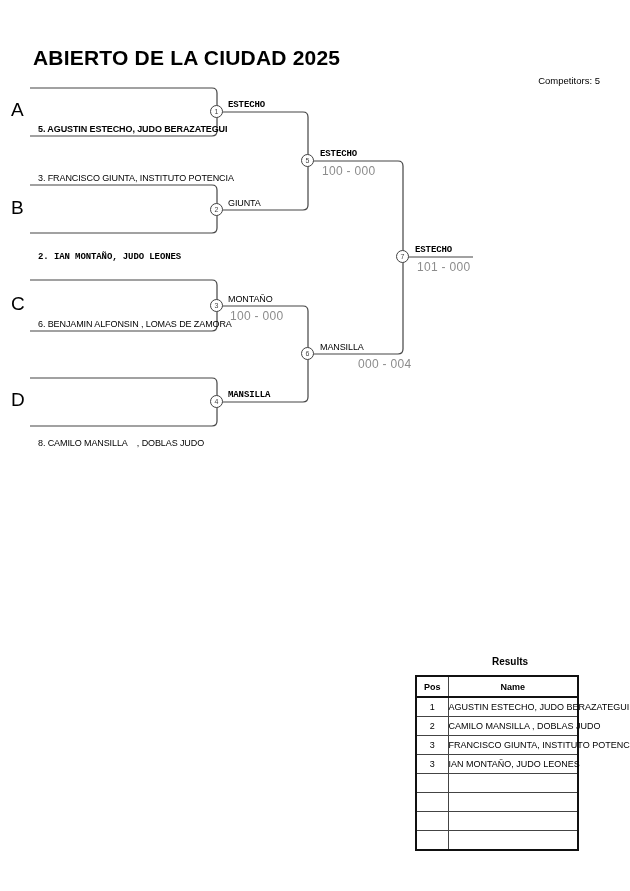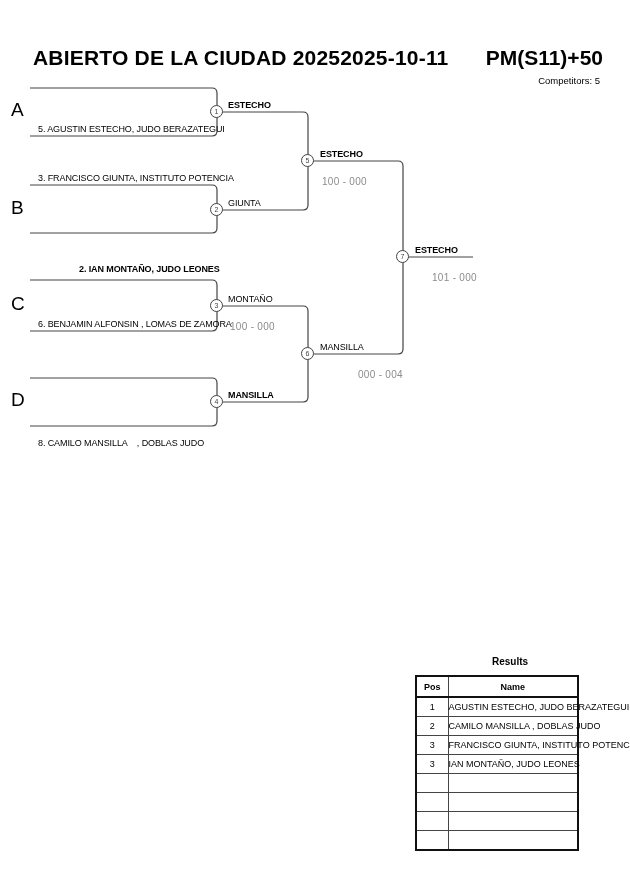--- a/index.html
+++ b/index.html
@@ -16,22 +16,22 @@
 
   .title-row{position:absolute;left:33px;top:46px;display:flex;
     font-size:21px;font-weight:bold;letter-spacing:.2px;white-space:pre;}
   .category{position:absolute;top:46px;right:27px;font-size:21px;font-weight:bold;}
   .competitors{position:absolute;top:75px;right:30px;font-size:9.5px;}
 
   .section-letter{position:absolute;left:11px;font-size:19px;}
 
   .slot-name{position:absolute;font-size:9px;white-space:pre;letter-spacing:-0.1px;}
   .winner-label{position:absolute;font-size:9px;white-space:pre;letter-spacing:-0.1px;}
-  .bold{font-weight:bold;}
-  .score{position:absolute;font-size:10px;color:#8c8c8c;white-space:pre;letter-spacing:.3px;margin-top:12px;}
+  .bold{font-weight:bold;font-family:Liberation Mono, monospace;}
+  .score{position:absolute;font-size:12px;color:#8c8c8c;white-space:pre;letter-spacing:.3px;}
 
   .match-circle{
     position:absolute;width:13px;height:13px;box-sizing:border-box;
     border:1px solid #444;border-radius:50%;background:#fff;
     font-size:7px;line-height:11px;text-align:center;color:#444;
   }
 
   .results-title{position:absolute;left:415px;top:656px;width:190px;
     text-align:center;font-size:10px;font-weight:bold;}
   table.results{
@@ -55,60 +55,58 @@
   td.pos-cell{text-align:center;}
   td.name-cell{padding-left:7px;}
 </style>
 </head>
 <body>
 
 <div class="page">
 
   <div class="title-row">
     <span>ABIERTO DE LA CIUDAD 2025</span>
-    <span>2025-10-11</span>
   </div>
-  <div class="category">PM(S11)+50</div>
   <div class="competitors">Competitors: 5</div>
 
   <svg class="lines" width="630" height="891" viewBox="0 0 630 891">
     <g fill="none" stroke="#444" stroke-width="1.2">
       <path d="M30,88 H212 Q217,88 217,93 V131 Q217,136 212,136 H30"></path>
       <path d="M30,185 H212 Q217,185 217,190 V228 Q217,233 212,233 H30"></path>
       <path d="M30,280 H212 Q217,280 217,285 V326 Q217,331 212,331 H30"></path>
       <path d="M30,378 H212 Q217,378 217,383 V421 Q217,426 212,426 H30"></path>
       <path d="M217,112 H303 Q308,112 308,117 V205 Q308,210 303,210 H217"></path>
       <path d="M217,306 H303 Q308,306 308,311 V397 Q308,402 303,402 H217"></path>
       <path d="M308,161 H398 Q403,161 403,166 V349 Q403,354 398,354 H308"></path>
       <path d="M403,257 H473"></path>
     </g>
   </svg>
 
   <div class="section-letter abs" style="top:99px;">A</div>
   <div class="section-letter abs" style="top:197px;">B</div>
   <div class="section-letter abs" style="top:293px;">C</div>
   <div class="section-letter abs" style="top:389px;">D</div>
 
-  <div class="slot-name" style="left:38px;top:124px;">5. AGUSTIN ESTECHO, JUDO BERAZATEGUI</div>
+  <div class="slot-name" style="left:38px;top:124px;font-weight:bold;">5. AGUSTIN ESTECHO, JUDO BERAZATEGUI</div>
   <div class="slot-name" style="left:38px;top:173px;">3. FRANCISCO GIUNTA, INSTITUTO POTENCIA</div>
-  <div class="slot-name bold" style="left:38px;top:264px;margin-left:41px;">2. IAN MONTAÑO, JUDO LEONES</div>
+  <div class="slot-name bold" style="left:38px;top:252px;">2. IAN MONTAÑO, JUDO LEONES</div>
   <div class="slot-name" style="left:38px;top:319px;text-align:right;">6. BENJAMIN ALFONSIN , LOMAS DE ZAMORA</div>
   <div class="slot-name" style="left:38px;top:414px;margin-top:24px;">8. CAMILO MANSILLA    , DOBLAS JUDO</div>
 
   <div class="winner-label bold" style="left:228px;top:100px;">ESTECHO</div>
   <div class="winner-label" style="left:228px;top:198px;">GIUNTA</div>
   <div class="winner-label" style="left:228px;top:294px;">MONTAÑO</div>
   <div class="score" style="left:230px;top:309px;">100 - 000</div>
   <div class="winner-label bold" style="left:228px;top:390px;">MANSILLA</div>
   <div class="winner-label bold" style="left:320px;top:149px;">ESTECHO</div>
   <div class="score" style="left:322px;top:164px;">100 - 000</div>
   <div class="winner-label" style="left:320px;top:342px;">MANSILLA</div>
   <div class="score" style="left:322px;top:357px;padding-left:36px;">000 - 004</div>
   <div class="winner-label bold" style="left:415px;top:245px;">ESTECHO</div>
-  <div class="score" style="left:432px;top:260px;">101 - 000</div>
+  <div class="score" style="left:417px;top:260px;">101 - 000</div>
 
   <div class="match-circle" style="left:210px;top:105px;">1</div>
   <div class="match-circle" style="left:210px;top:203px;">2</div>
   <div class="match-circle" style="left:210px;top:299px;">3</div>
   <div class="match-circle" style="left:210px;top:395px;">4</div>
   <div class="match-circle" style="left:301px;top:154px;">5</div>
   <div class="match-circle" style="left:301px;top:347px;">6</div>
   <div class="match-circle" style="left:396px;top:250px;">7</div>
 
   <div class="results-title">Results</div>

